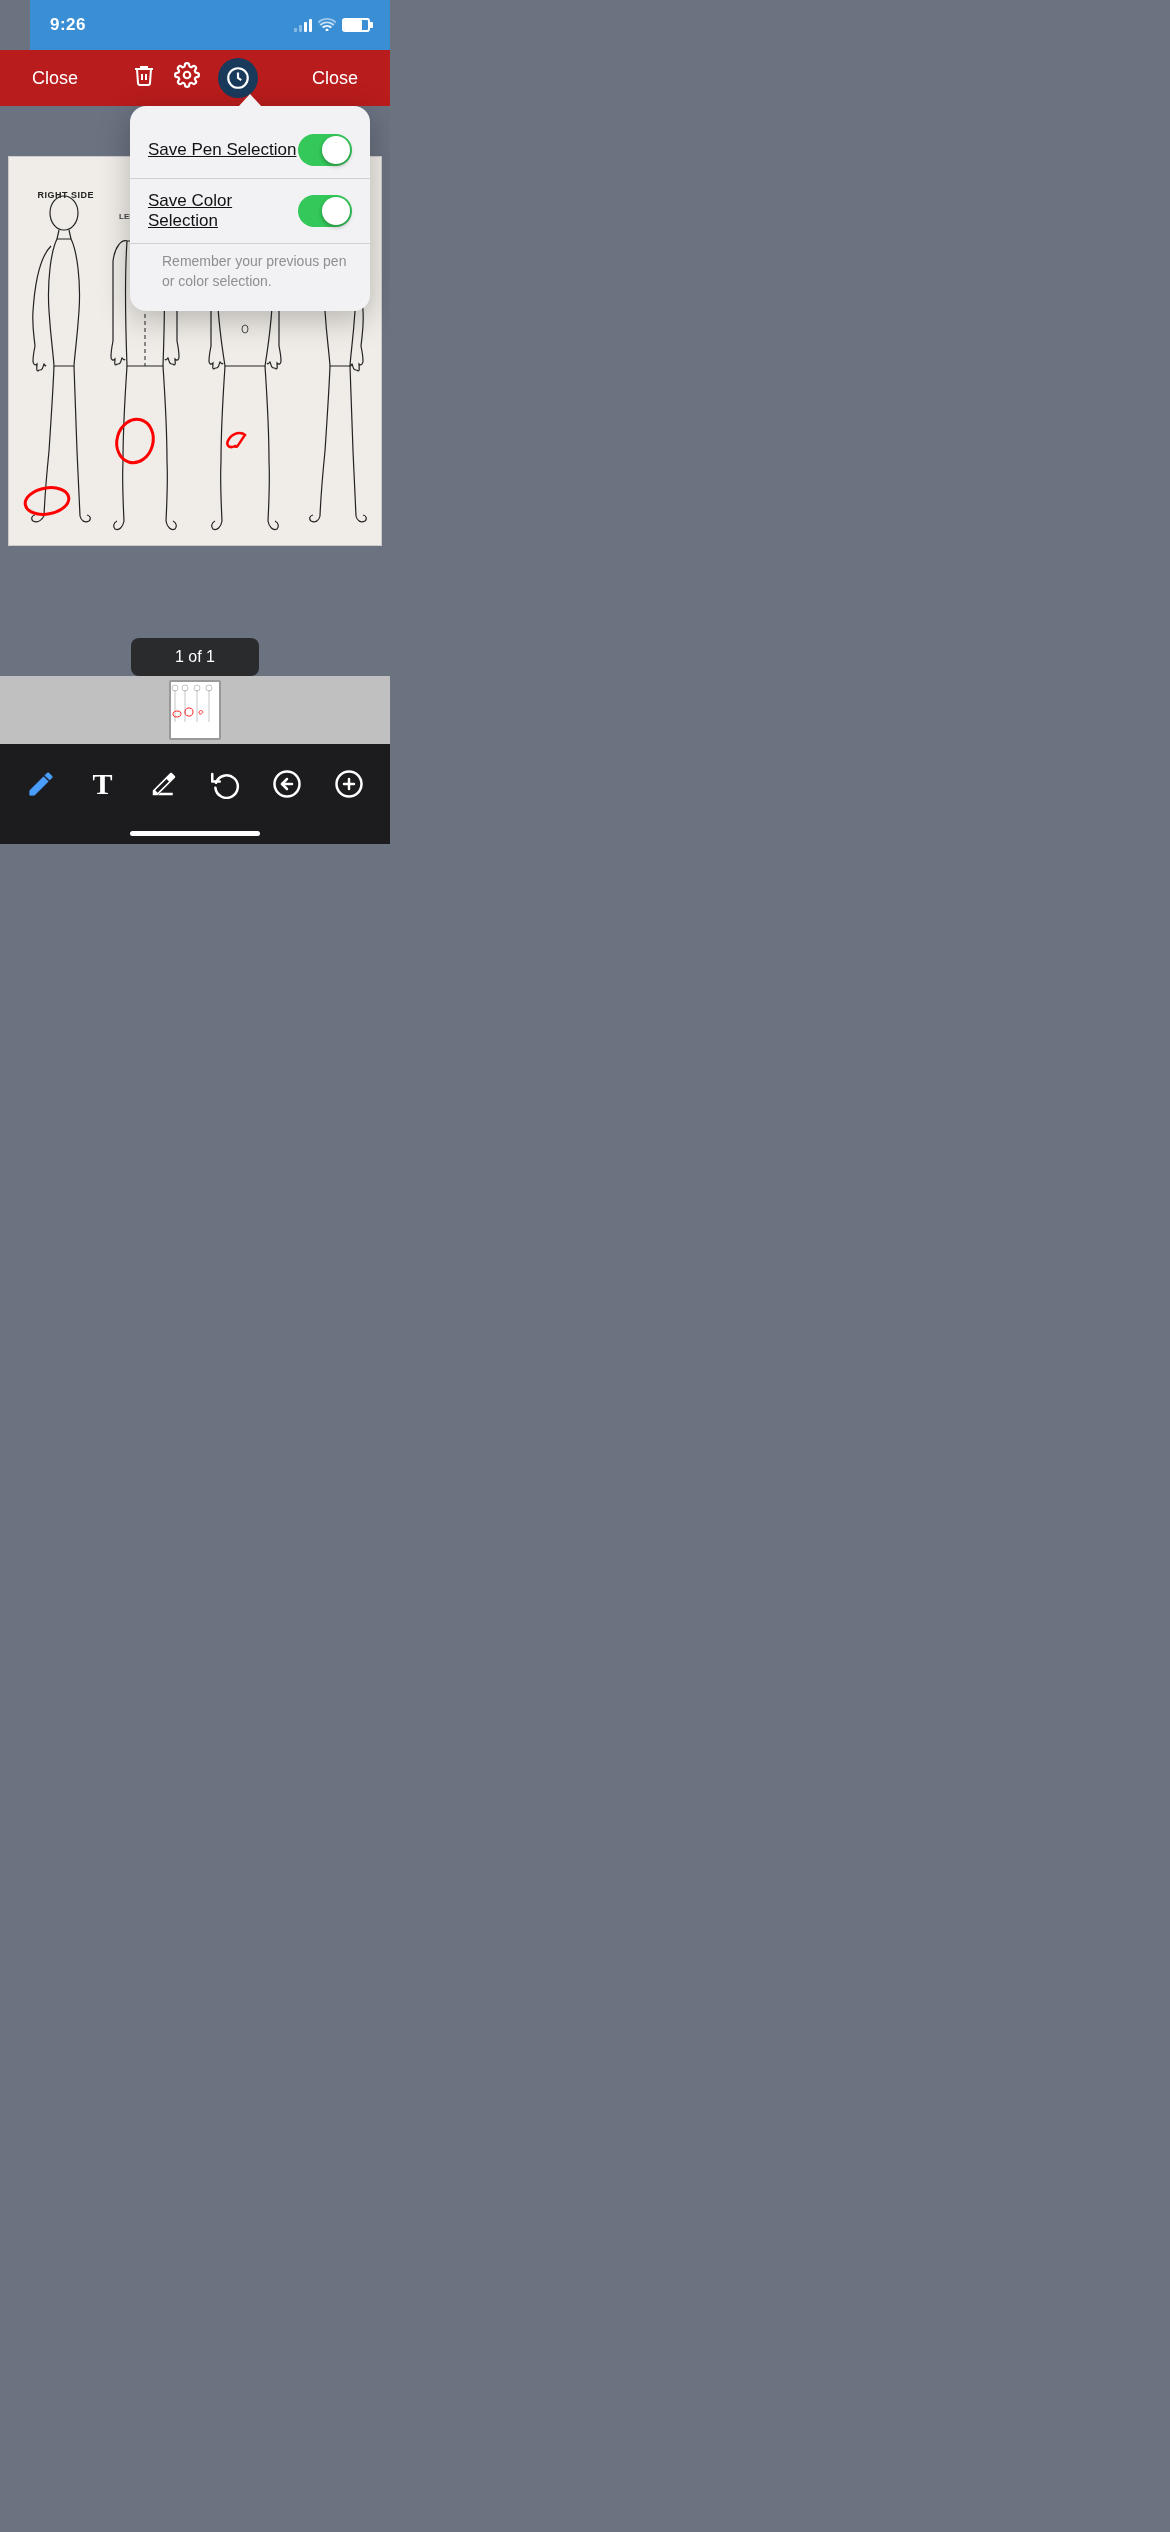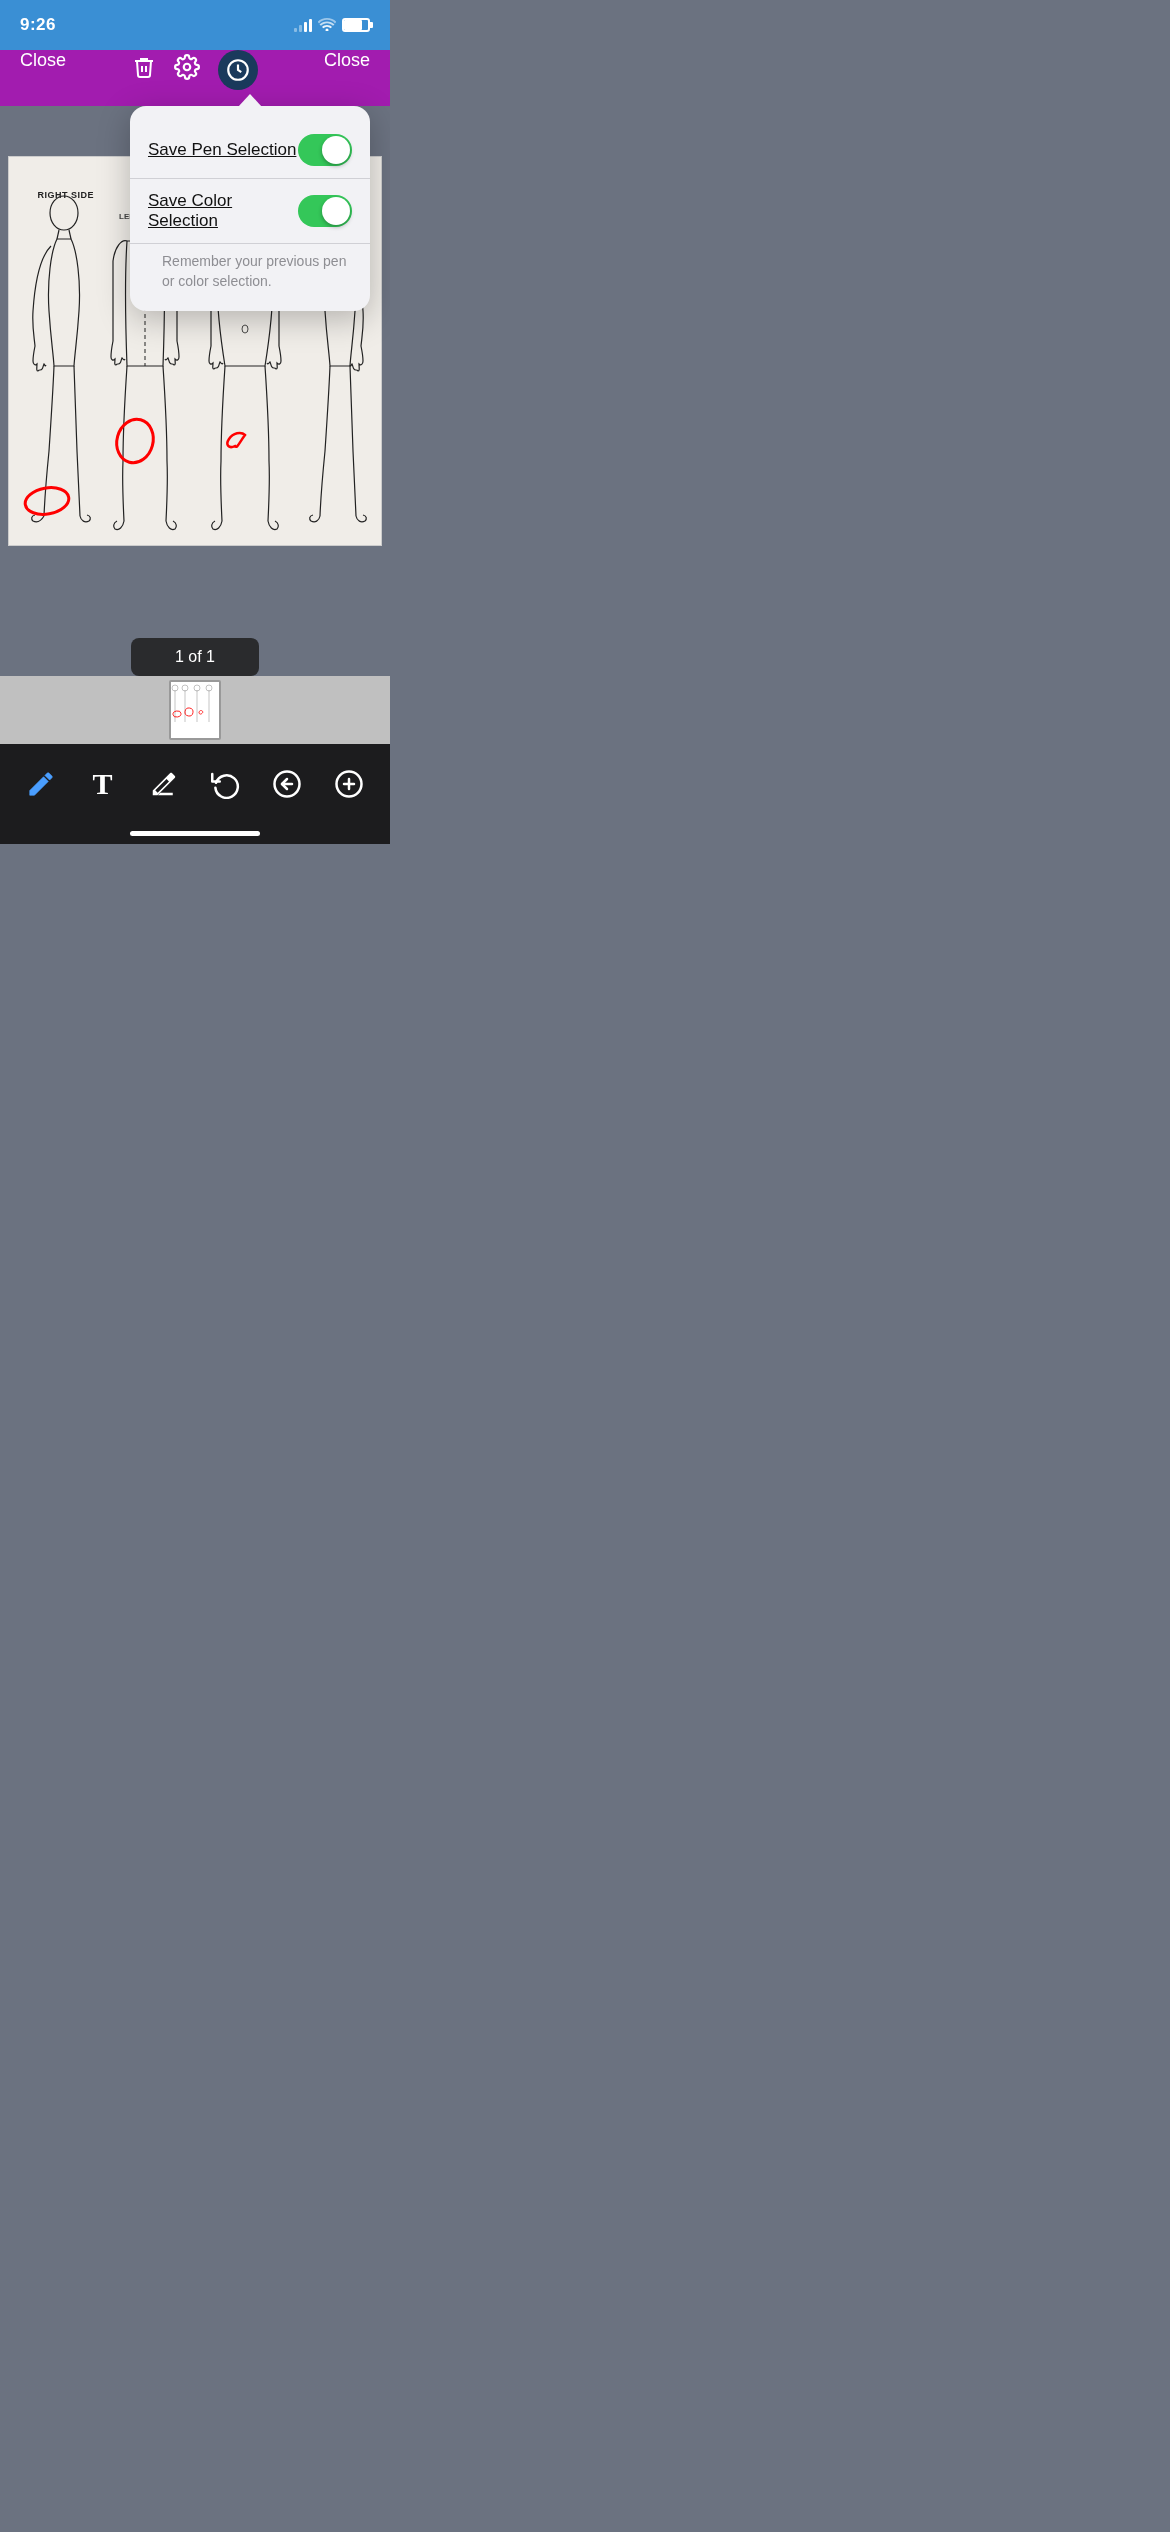--- a/index.html
+++ b/index.html
@@ -14,20 +14,21 @@
     }
 
     
     .status-bar {
       background: #3a8fd4;
       height: 50px;
       display: flex;
       align-items: center;
       justify-content: space-between;
       padding: 0 20px;
+      margin-left: 30px;
     }
     .status-time {
       color: white;
       font-size: 17px;
       font-weight: 600;
       letter-spacing: 0.5px;
     }
     .status-icons {
       display: flex;
       align-items: center;
@@ -69,26 +70,26 @@
     }
     .battery-fill {
       background: white;
       height: 100%;
       width: 75%;
       border-radius: 1px;
     }
 
     
     .nav-bar {
-      background: #a21caf;
+      background: #b91c1c;
       height: 56px;
       display: flex;
-      align-items: flex-start;
+      align-items: center;
       justify-content: space-between;
-      padding: 0 20px;
+      padding: 0 32px;
     }
     .nav-close {
       color: white;
       font-size: 18px;
       cursor: pointer;
     }
     .nav-icons {
       display: flex;
       align-items: center;
       gap: 18px;

